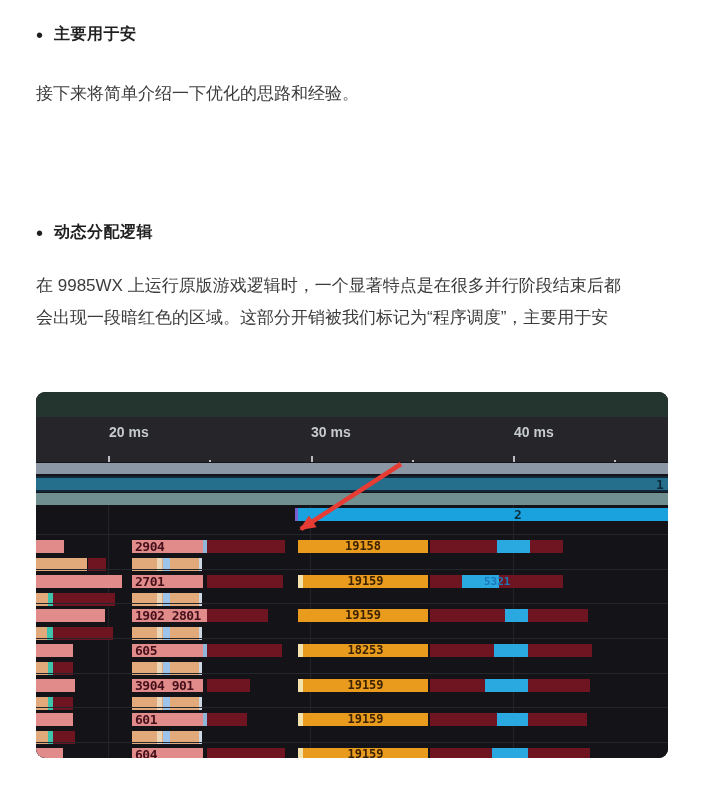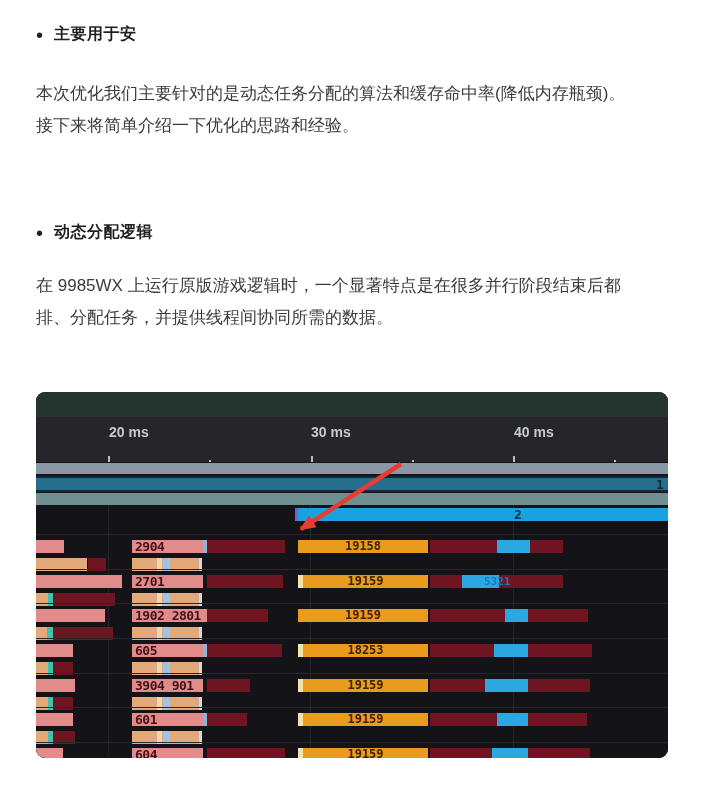--- a/index.html
+++ b/index.html
@@ -53,32 +53,31 @@
 <body>
 
 <div class="page">
 
   <div class="bullet-row" id="heading-1">
     <span class="bullet">•</span>
     <h3>主要用于安</h3>
   </div>
 
   <div class="para" id="para-1">
-    <div class="ln">本次优化我们主要针对的是动态任务分配的算法和缓存命中率(降低内存瓶颈)。</div>
     <div class="ln">接下来将简单介绍一下优化的思路和经验。</div>
   </div>
 
   <div class="bullet-row" id="heading-2">
     <span class="bullet">•</span>
     <h3>动态分配逻辑</h3>
   </div>
 
   <div class="para" id="para-2">
     <div class="ln">在 9985WX 上运行原版游戏逻辑时，一个显著特点是在很多并行阶段结束后都</div>
-    <div class="ln">排、分配任务，并提供线程间协同所需的数据。</div>
+    <div class="ln">会出现一段暗红色的区域。这部分开销被我们标记为“程序调度”，主要用于安</div>
   </div>
 
   <div class="profiler">
     <div class="ph-header"></div>
     <div class="ph-ruler" id="ruler">
         <div class="ruler-label" style="left: 73px;">20 ms</div>
         <div class="ruler-label" style="left: 275px;">30 ms</div>
         <div class="ruler-label" style="left: 478px;">40 ms</div>
         <div class="tick" style="left: 11.25px; bottom: 3px; width: 1px; height: 5px;"></div>
         <div class="tick" style="left: 21.375px; bottom: 3px; width: 1px; height: 2.5px;"></div>

